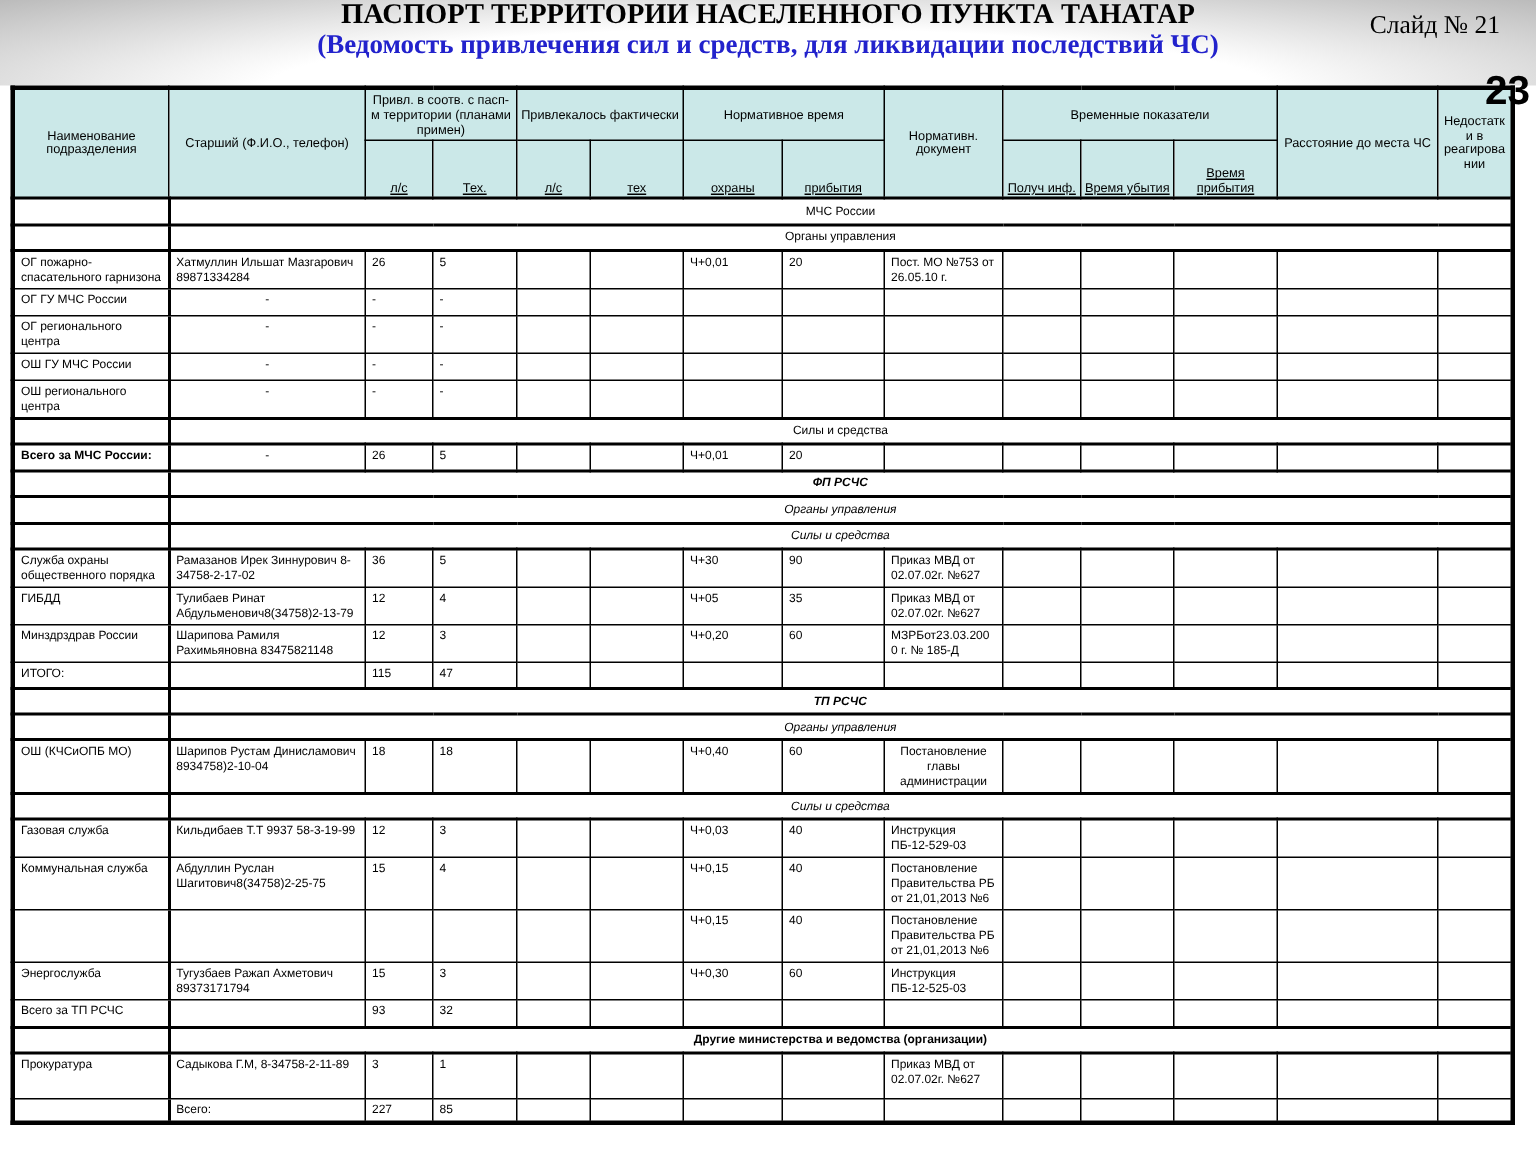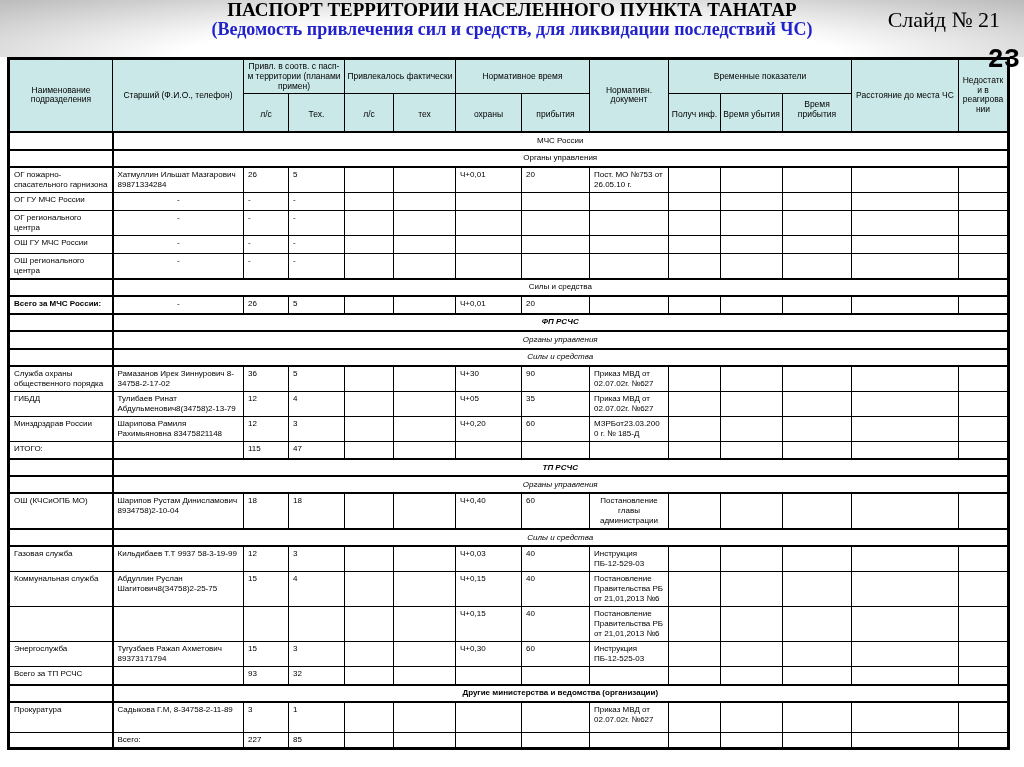--- a/index.html
+++ b/index.html
@@ -16,41 +16,41 @@
   .title-line{
     font-family:"Liberation Serif",serif;font-weight:bold;
     font-size:19px;line-height:18.5px;color:#000;white-space:nowrap;
   }
   .subtitle{
     font-family:"Liberation Serif",serif;font-weight:bold;
     font-size:18px;line-height:18px;white-space:nowrap;
   }
   .slide-number{
     position:absolute;top:7px;right:24px;
-    font-family:"Liberation Serif",serif;font-size:22px;color:#000;
+    font-family:"Liberation Serif",serif;font-size:17px;color:#000;
   }
   .page-number{
     position:absolute;top:45px;right:4px;z-index:10;
-    font-family:Liberation Mono, monospace;font-weight:bold;font-size:27px;color:#000;
+    font-family:Liberation Sans, sans-serif;font-weight:bold;font-size:27px;color:#000;
   }
   
   table.main{
     position:absolute;left:7px;top:57px;width:1003px;
     border-collapse:collapse;table-layout:fixed;background:#fff;
     border:3px solid #000;
   }
   th,td{
     border:1px solid #000;overflow:hidden;
     word-wrap:break-word;overflow-wrap:break-word;
   }
   th{
     background:#cbe8e8;font-weight:normal;font-size:8.5px;line-height:1.15;
     text-align:center;vertical-align:middle;padding:2px;
   }
-  tr.subhead th{vertical-align:bottom;padding-bottom:11px;}
+  tr.subhead th{vertical-align:bottom;padding-bottom:0;text-decoration:underline;}
   tr.grouphead{height:30px;}
   tr.subhead{height:38px;}
   td{
     font-size:8px;line-height:1.25;vertical-align:top;
     padding:2px 4px;text-align:left;color:#000;
   }
   td:first-child{border-right-width:2px;}
   td.ctr{text-align:center;}
   td.b{font-weight:bold;}
   td.section{text-align:center;vertical-align:middle;padding:1px 2px;}

